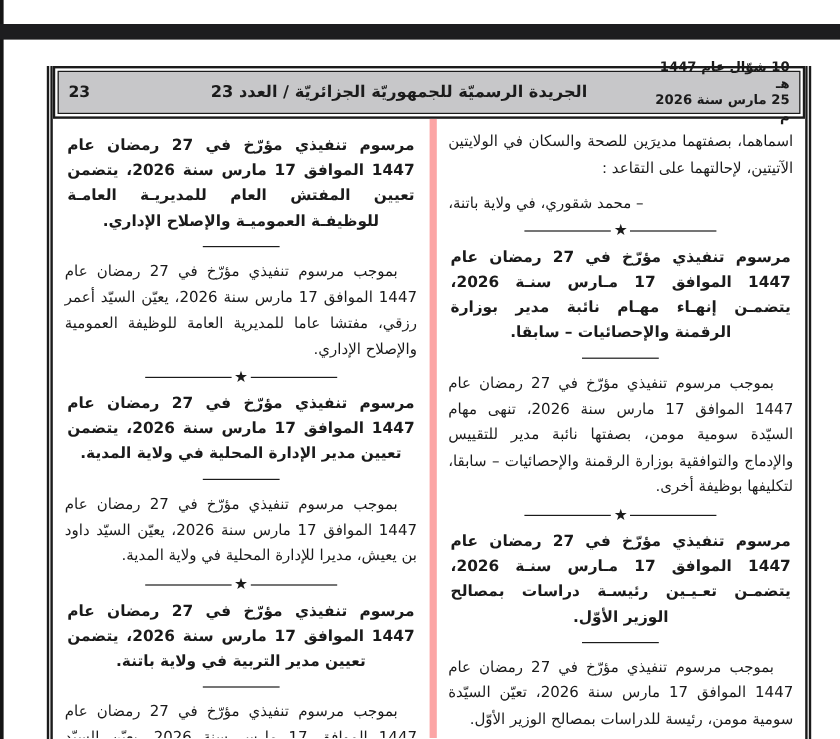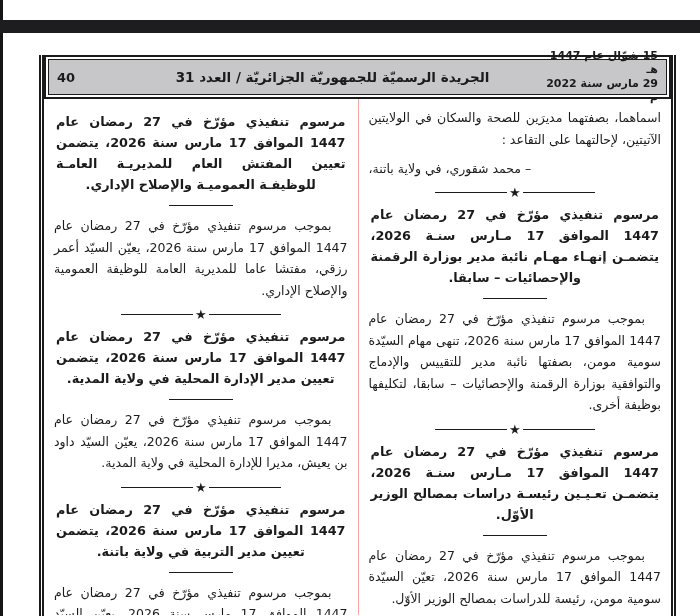--- a/index.html
+++ b/index.html
@@ -40,21 +40,21 @@
     width:120px;text-align:right;direction:rtl;font-weight:bold;font-size:11px;line-height:14px;
   }
   .columns{
     display:flex;flex-direction:row;direction:rtl;
     height:516px;overflow:hidden;
   }
   .col{
     width:50%;box-sizing:border-box;padding:8px 10px 16px 10px;
   }
   .col-first{
-    border-left:1px solid #fca5a5;
+    border-left:6px solid #fca5a5;
   }
   p{margin:0;}
   .body-par{
     font-size:12.5px;line-height:21.5px;text-align:justify;
     text-indent:16px;direction:rtl;
   }
   .no-indent{text-indent:0;}
   .list-item{
     font-size:12.5px;line-height:21px;direction:rtl;
     padding-right:20px;margin-top:8px;text-align:left;
@@ -82,25 +82,25 @@
 </head>
 <body>
 
 <div class="edge-strip"></div>
 <div class="top-band"></div>
 
 <div class="frame">
 
   <div class="header-box">
     <div class="header-inner">
-      <div class="h-page-num">40</div>
-      <div class="h-title">الجريدة الرسميّة للجمهوريّة الجزائريّة / العدد 31</div>
+      <div class="h-page-num">23</div>
+      <div class="h-title">الجريدة الرسميّة للجمهوريّة الجزائريّة / العدد 23</div>
       <div class="h-dates">
-        <div>15 شوّال عام 1447 هـ</div>
-        <div>29 مارس سنة 2022 م</div>
+        <div>10 شوّال عام 1447 هـ</div>
+        <div>25 مارس سنة 2026 م</div>
       </div>
     </div>
   </div>
 
   <div class="columns">
 
     <div class="col col-first">
       <p class="body-par no-indent">اسماهما، بصفتهما مديرَين للصحة والسكان في الولايتين الآتيتين، لإحالتهما على التقاعد :</p>
       <p class="list-item">– محمد شقوري، في ولاية باتنة،</p>
 

